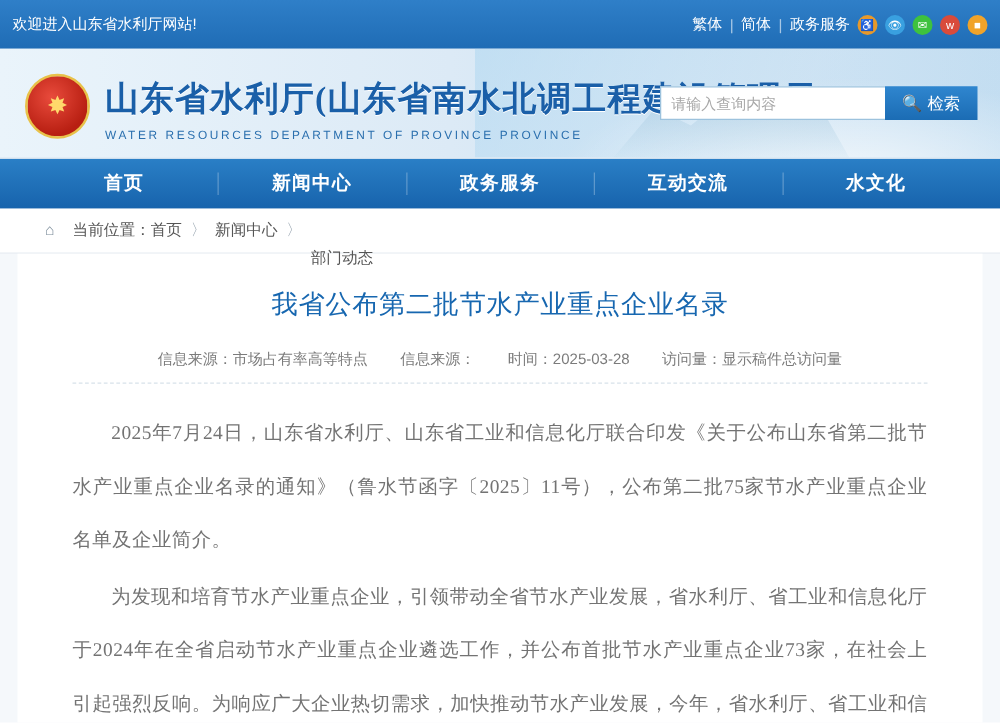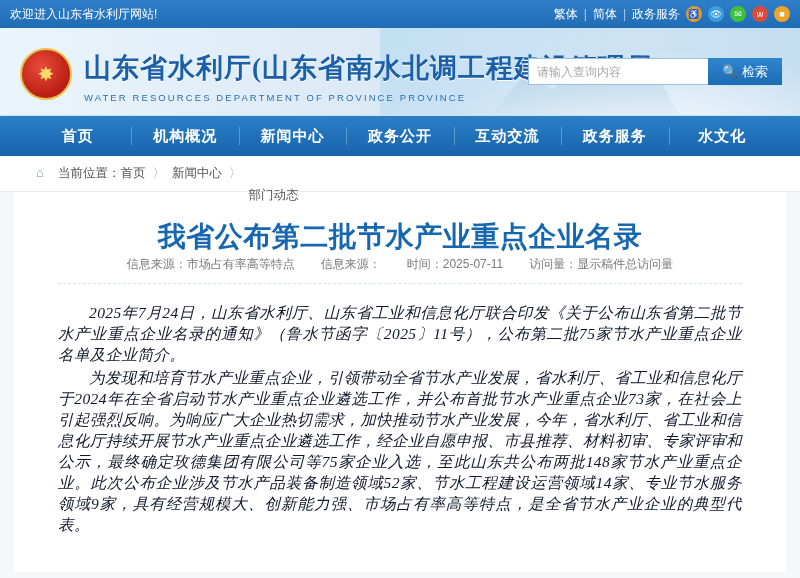--- a/index.html
+++ b/index.html
@@ -4,21 +4,21 @@
 <style>
   * { box-sizing: border-box; margin: 0; padding: 0; }
   html, body {
     width: 800px; height: 578px;
     font-family: "Liberation Sans", sans-serif;
     background: #ffffff;
     overflow: hidden;
   }
   
   .topbar {
-    height: 28px;
+    height: 39px;
     background: linear-gradient(180deg,#2f7fc8 0%, #1f6cb5 100%);
     display: flex; align-items: center;
     padding: 0 10px;
     color: #ffffff;
     font-size: 12px;
     position: relative;
   }
   .topbar .welcome { flex: 0 0 auto; white-space: nowrap; }
   .topbar .tools {
     margin-left: auto;
@@ -146,43 +146,43 @@
   .crumb-wrap .cur { color: #555; margin-top: 43px; }
   .article {
     background: #ffffff;
     margin: 0 14px;
     padding: 26px 44px 20px 44px;
     min-height: 380px;
   }
   .art-title {
     text-align: center;
     font-family: "Liberation Serif", serif;
-    font-size: 28px;
-    font-weight: bold;
+    font-size: 21px;
+    font-weight: normal;
     color: #1767b0;
     letter-spacing: .5px;
+    margin-bottom: 22px;
   }
   .meta {
     border-bottom: 1px dashed #d8e2ea;
     padding-bottom: 10px;
     display: flex; justify-content: center; align-items: center;
     gap: 26px;
     font-size: 12px; color: #7b7b7b;
     margin-bottom: 18px;
   }
   .meta .m-item { white-space: nowrap; }
   .body-p {
     font-family: "Liberation Serif", serif;
     font-size: 15.5px;
-    line-height: 21px;
-    color: #0f172a;
+    line-height: 43px;
+    color: #737373;
     text-indent: 2em;
     text-align: justify;
     letter-spacing: .4px;
-    font-style: italic;
   }
   .body-p + .body-p { margin-top: 2px; }
 </style>
 </head>
 <body>
 
 <div class="topbar">
   <span class="welcome">欢迎进入山东省水利厅网站!</span>
   <div class="tools">
     <a class="tlink" href="#">繁体</a>
@@ -210,25 +210,23 @@
     <input type="text" placeholder="请输入查询内容" style="">
     <button class="search-btn">
       <span>🔍</span>
       <span>检索</span>
     </button>
   </div>
 </div>
 
 <div class="nav">
   <div class="nav-item">首页</div>
-  <div class="nav-item">机构概况</div>
   <div class="nav-item">新闻中心</div>
-  <div class="nav-item">政务公开</div>
+  <div class="nav-item">政务服务</div>
   <div class="nav-item">互动交流</div>
-  <div class="nav-item">政务服务</div>
   <div class="nav-item">水文化</div>
 </div>
 
 <div class="page">
 
   <div class="crumb-wrap">
     <span class="home-ico">⌂</span>
     <span>当前位置：</span>
     <a href="#">首页</a>
     <span class="sep">〉</span>
@@ -241,21 +239,21 @@
     <div class="art-title">我省公布第二批节水产业重点企业名录</div>
 
     <div class="meta">
       <span class="m-item">
         <span>信息来源：</span><span>市场占有率高等特点</span>
       </span>
       <span class="m-item">
         <span>信息来源：</span><span></span>
       </span>
       <span class="m-item">
-        <span>时间：</span><span>2025-07-11</span>
+        <span>时间：</span><span>2025-03-28</span>
       </span>
       <span class="m-item">
         <span>访问量：</span><span>显示稿件总访问量</span>
       </span>
     </div>
 
     <p class="body-p">2025年7月24日，山东省水利厅、山东省工业和信息化厅联合印发《关于公布山东省第二批节水产业重点企业名录的通知》（鲁水节函字〔2025〕11号），公布第二批75家节水产业重点企业名单及企业简介。</p>
     <p class="body-p">为发现和培育节水产业重点企业，引领带动全省节水产业发展，省水利厅、省工业和信息化厅于2024年在全省启动节水产业重点企业遴选工作，并公布首批节水产业重点企业73家，在社会上引起强烈反响。为响应广大企业热切需求，加快推动节水产业发展，今年，省水利厅、省工业和信息化厅持续开展节水产业重点企业遴选工作，经企业自愿申报、市县推荐、材料初审、专家评审和公示，最终确定玫德集团有限公司等75家企业入选，至此山东共公布两批148家节水产业重点企业。此次公布企业涉及节水产品装备制造领域52家、节水工程建设运营领域14家、专业节水服务领域9家，具有经营规模大、创新能力强、市场占有率高等特点，是全省节水产业企业的典型代表。</p>
   </div>
 </div>

